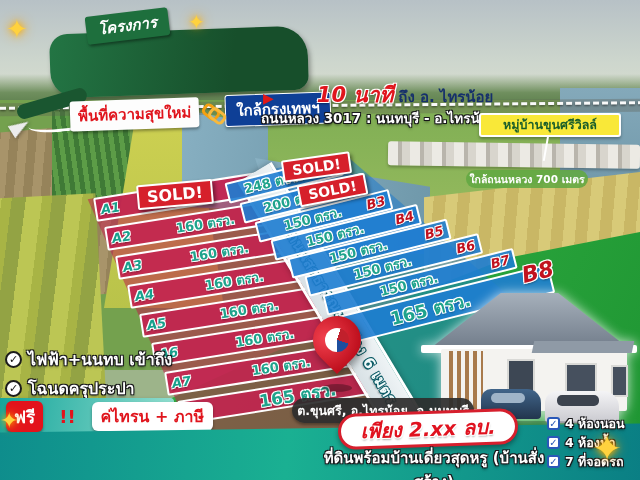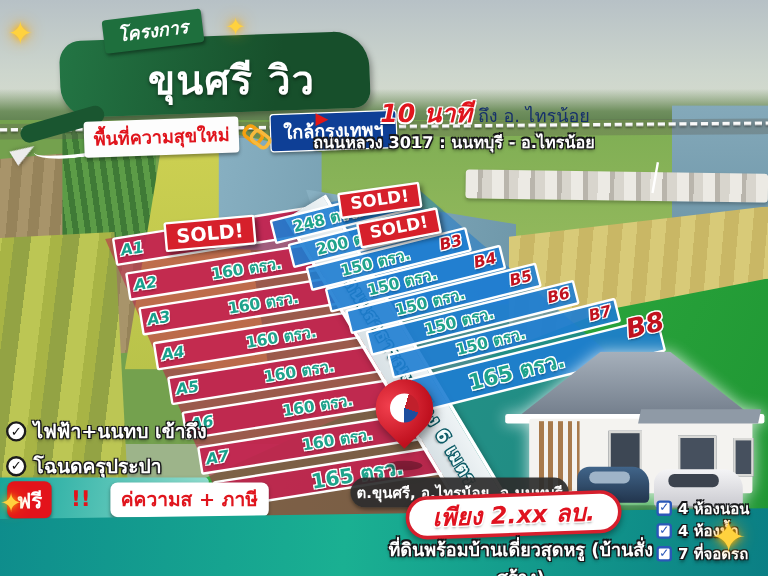--- a/index.html
+++ b/index.html
@@ -41,21 +41,21 @@
   .linkicon{position:relative;width:20px;height:18px;}
   .linkicon i{position:absolute;width:12px;height:7px;border:3px solid #f5a011;border-radius:5px;background:transparent;}
   .linkicon i:first-child{left:0;top:3px;transform:rotate(40deg);}
   .linkicon i:last-child{left:6px;top:7px;transform:rotate(40deg);border-color:#f8b93c;}
   .sparkle{color:#ffd23e;text-shadow:0 0 6px #ffb400,0 0 14px #ff9d00;}
 
   
   .minrow{left:263px;top:78px;display:flex;align-items:baseline;gap:5px;}
   .play{color:#e01818;font-size:14px;transform:translateY(1px);}
   .mins{color:#e0151d;font-size:21px;font-weight:800;font-style:italic;margin-left:38px;}
-  .minsto{color:#16306b;font-size:15px;font-weight:400;}
+  .minsto{color:#16306b;font-size:15px;font-weight:700;}
   .hwy{left:261px;top:107px;color:#fff;font-size:13.5px;font-weight:800;}
   .vbox{left:479px;top:113px;width:138px;height:20px;background:#f9e838;border:2px solid #fff;border-radius:3px;color:#1b5e2a;font-size:12.5px;font-weight:800;display:flex;align-items:center;justify-content:center;box-shadow:0 2px 3px rgba(0,0,0,.3);}
   .vline{left:545px;top:135px;width:2px;height:26px;background:#fff;transform:rotate(10deg);}
   .nearpill{left:466px;top:170px;width:122px;height:18px;background:rgba(98,168,66,.88);border-radius:9px;color:#fff;font-size:10.5px;font-weight:bold;display:flex;align-items:center;justify-content:center;}
 
   
   .zoneA{left:0;top:0;width:640px;height:480px;background:rgba(188,32,74,.55);clip-path:polygon(13.7% 41.5%,40% 36%,67.2% 95.8%,31% 94%);}
   .zoneB{left:0;top:0;width:640px;height:480px;background:rgba(25,120,205,.5);clip-path:polygon(40.3% 35.8%,54% 32.3%,87.5% 70.8%,68.7% 94.8%);}
   .plot{display:flex;align-items:center;height:24px;border:2px solid #fff;border-radius:2px;box-sizing:border-box;}
   .plot.a{background:rgba(196,34,80,.88);transform:rotate(-9deg);transform-origin:left center;}
@@ -214,54 +214,55 @@
     </div>
 
   <div class="abs sold" style="left:137px;top:182px;transform:rotate(-5deg);">SOLD!</div>
   <div class="abs sold" style="left:282px;top:156px;transform:rotate(-8deg);font-size:14px;">SOLD!</div>
   <div class="abs sold" style="left:298px;top:179px;transform:rotate(-11deg);font-size:14px;">SOLD!</div>
 
   <div class="abs brush"></div>
   <div class="abs brush-tail"></div>
   <div class="abs swoosh"></div>
   <div class="abs ribbon">โครงการ</div>
-  <div class="abs title">ขุนศรี วิว</div>
   <div class="abs tagline">
     <span class="tag-new">พื้นที่ความสุขใหม่</span>
     <span class="linkicon">
         <i></i>
         <i></i>
       </span>
     <span class="tag-near">ใกล้กรุงเทพฯ</span>
   </div>
   <div class="abs sparkle" style="left:6px;top:14px;font-size:26px;">✦</div>
   <div class="abs sparkle" style="left:188px;top:10px;font-size:20px;">✦</div>
 
   <div class="abs minrow">
     <span class="play">▶</span>
     <span class="mins tsw">10 นาที</span>
     <span class="minsto">ถึง อ. ไทรน้อย</span>
   </div>
   <div class="abs hwy tsd">ถนนหลวง 3017 : นนทบุรี - อ.ไทรน้อย</div>
+  <div class="abs vbox">หมู่บ้านขุนศรีวิลล์</div>
   <div class="abs vline"></div>
+  <div class="abs nearpill">ใกล้ถนนหลวง 700 เมตร</div>
 
   <div class="abs perk" style="left:5px;top:347px;">
     <span class="ckc">✓</span>
     <span class="perktxt tsd">ไฟฟ้า+นนทบ เข้าถึง</span>
   </div>
   <div class="abs perk" style="left:5px;top:376px;">
     <span class="ckc">✓</span>
     <span class="perktxt tsd">โฉนดครุประปา</span>
   </div>
 
   <div class="abs freeribbon"></div>
   <div class="abs freerow">
     <span class="freebox">ฟรี</span>
     <span class="bang">!!</span>
-    <span class="itemsbox">ค่ความส + ภาษี</span>
+    <span class="itemsbox">ค่ไทรน + ภาษี</span>
   </div>
 
   <div class="abs pricebox">5,900 บ./ตรว.</div>
   <div class="abs phone">☎</div>
   <div class="abs colon tsd">:</div>
 
   <div class="abs house">
     <div class="roof-main"></div>
     <div class="roof-edge"></div>
     <div class="body-wall"></div>

